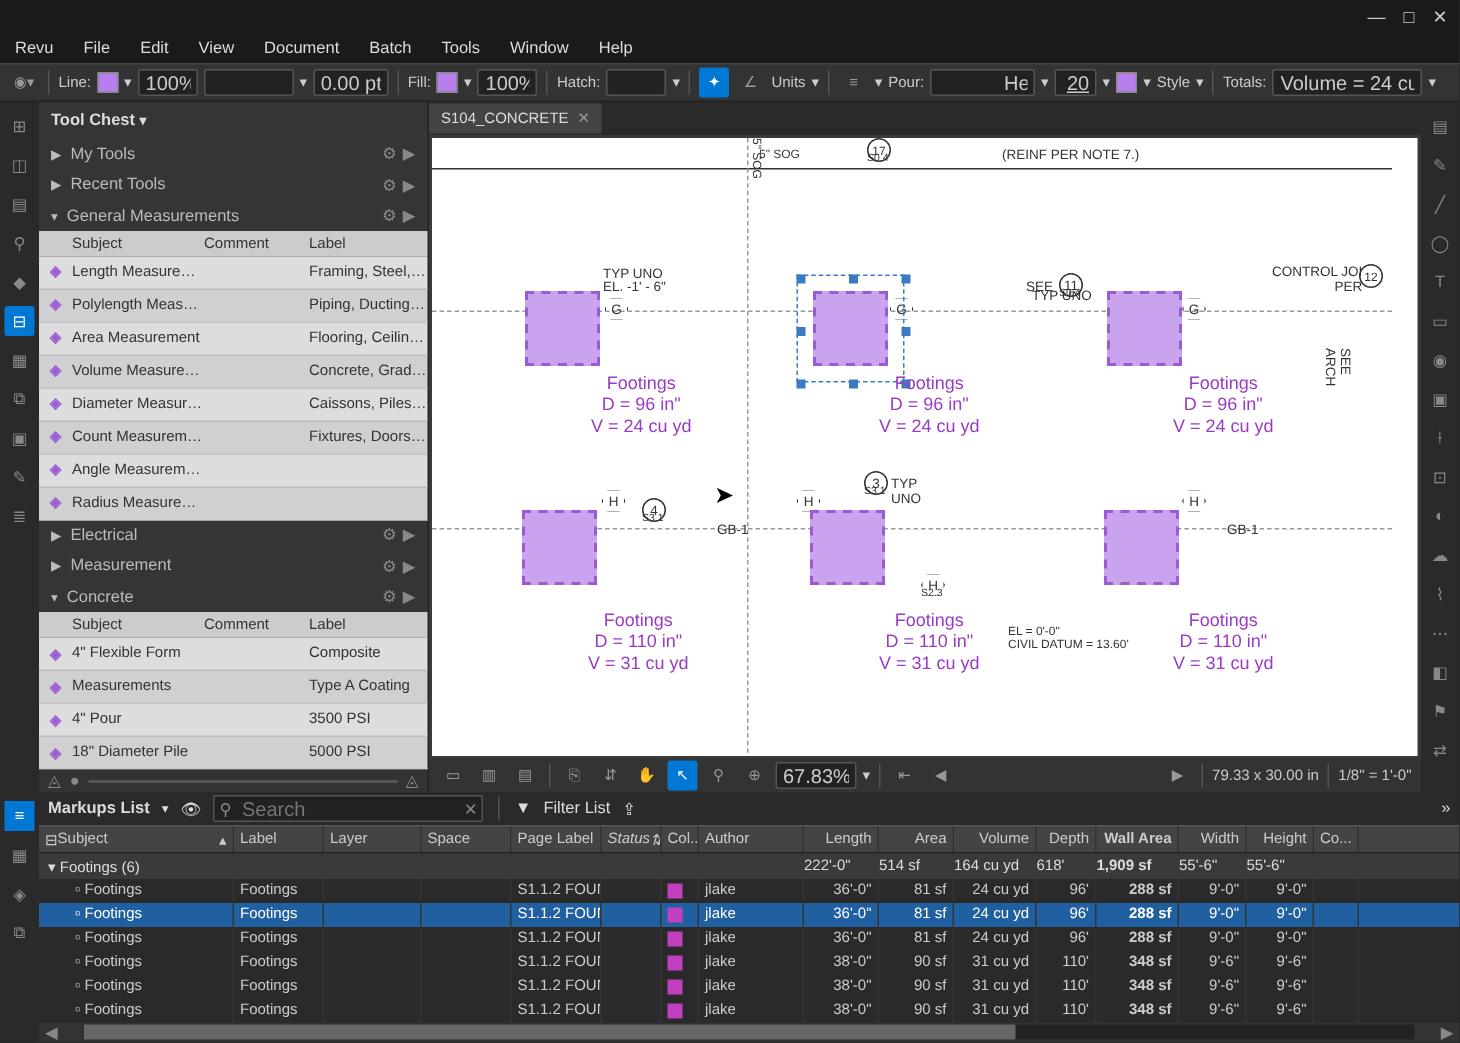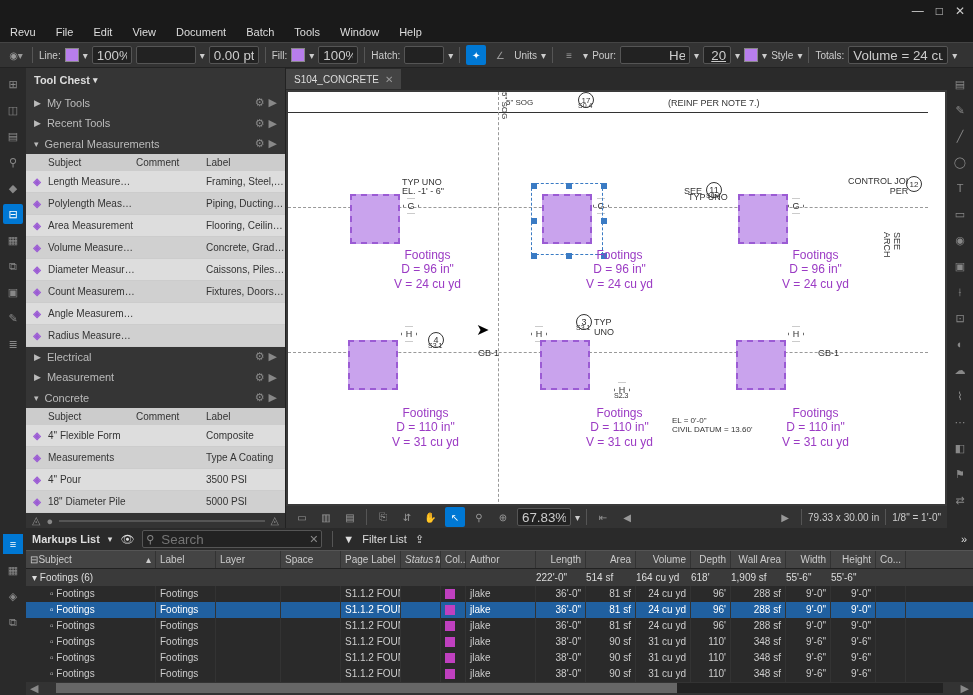--- a/index.html
+++ b/index.html
@@ -62,21 +62,21 @@
 .bottomrail .ic { width: 20px; height: 20px; display: flex; align-items: center; justify-content: center; cursor: pointer; color: #888; }
 .markups { flex: 1; display: flex; flex-direction: column; }
 .mk-header { height: 24px; display: flex; align-items: center; padding: 0 6px; gap: 8px; color: #ddd; }
 .mk-search { background: #222; border: 1px solid #555; color: #ccc; height: 18px; padding: 0 6px; width: 180px; border-radius: 2px; }
 .mk-thead { display: flex; background: #444; color: #ccc; height: 20px; align-items: center; font-size: 10px; border-top: 1px solid #555; border-bottom: 1px solid #222; }
 .mk-thead > div, .mk-row > div { padding: 0 4px; overflow: hidden; white-space: nowrap; text-overflow: ellipsis; border-right: 1px solid #333; height: 100%; display: flex; align-items: center; }
 .c-sub { width: 130px; } .c-lab { width: 60px; } .c-lay { width: 65px; } .c-spc { width: 60px; }
 .c-pgl { width: 60px; } .c-sta { width: 40px; font-style: italic; } .c-col { width: 25px; } .c-aut { width: 70px; }
 .c-len { width: 50px; justify-content: flex-end; } .c-are { width: 50px; justify-content: flex-end; }
 .c-vol { width: 55px; justify-content: flex-end; } .c-dep { width: 40px; justify-content: flex-end; }
-.c-wal { width: 55px; justify-content: flex-end; } .c-wid { width: 45px; justify-content: flex-end; }
+.c-wal { width: 55px; justify-content: flex-end; font-weight: bold; } .c-wid { width: 45px; justify-content: flex-end; }
 .c-hei { width: 45px; justify-content: flex-end; } .c-co { width: 30px; }
 .mk-group { display: flex; background: #3a3a3a; color: #ddd; height: 18px; align-items: center; font-size: 10px; }
 .mk-row { display: flex; background: #2a2a2a; color: #ccc; height: 16px; align-items: center; font-size: 10px; }
 .mk-row.sel { background: #2060a0; color: #fff; }
 .color-sw { width: 10px; height: 10px; background: #c040c0; }
 .mk-row .c-sub { padding-left: 24px; }
 .mk-scrollbar { height: 14px; background: #333; display: flex; align-items: center; }
 .mk-scrollbar .track { flex: 1; height: 10px; background: #222; margin: 0 14px; position: relative; }
 .mk-scrollbar .thumb { position: absolute; height: 10px; background: #666; left: 0; width: 70%; }
 </style>

